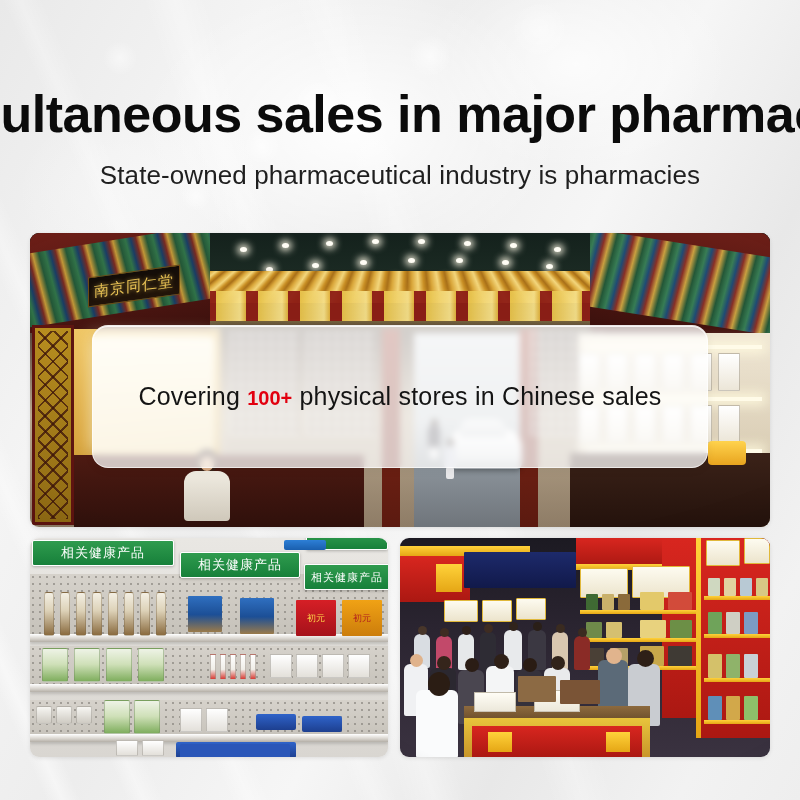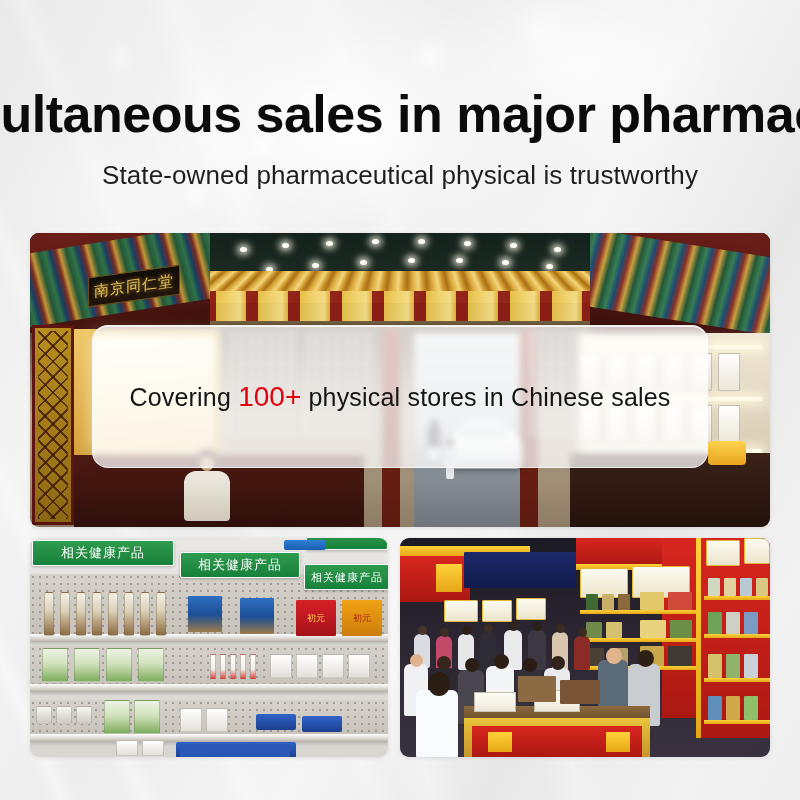--- a/index.html
+++ b/index.html
@@ -342,22 +342,22 @@
     align-items: center;
     justify-content: center;
   }
   .glass-text {
     font-size: 25px;
     color: #141414;
     white-space: nowrap;
     letter-spacing: 0.2px;
   }
   .glass-num {
-    font-size: 28px;
-    font-weight: 400;
+    font-size: 20px;
+    font-weight: 700;
     color: #e2000f;
     letter-spacing: 0;
   }
 
   
   .bl-bg { position:absolute; inset:0; background:linear-gradient(180deg,#e9e7e3 0%, #d9d6d1 100%); }
   .bl-peg {
     position:absolute; left:0; right:0;
     background:
       radial-gradient(circle 1.1px at 3px 3px, rgba(120,116,110,0.55) 99%, transparent 100%) 0 0/7px 7px,
@@ -496,21 +496,21 @@
 <body>
 
 <div class="page">
 
   <div class="bg-streaks"></div>
   <div class="bg-streaks-2"></div>
   <div class="bg-bokeh"></div>
 
   <div class="headings">
     <div class="headline">Simultaneous sales in major pharmacies</div>
-    <div class="subhead">State-owned pharmaceutical physical is trustworthy</div>
+    <div class="subhead">State-owned pharmaceutical industry is pharmacies</div>
   </div>
 
   <div class="hero">
     <div class="photo">
       <div class="hero-sky"></div>
       <div class="hero-ceiling"></div>
 
       <div class="spot" style="left:210px;top:14px"></div>
       <div class="spot" style="left:252px;top:10px"></div>
       <div class="spot" style="left:296px;top:8px"></div>

